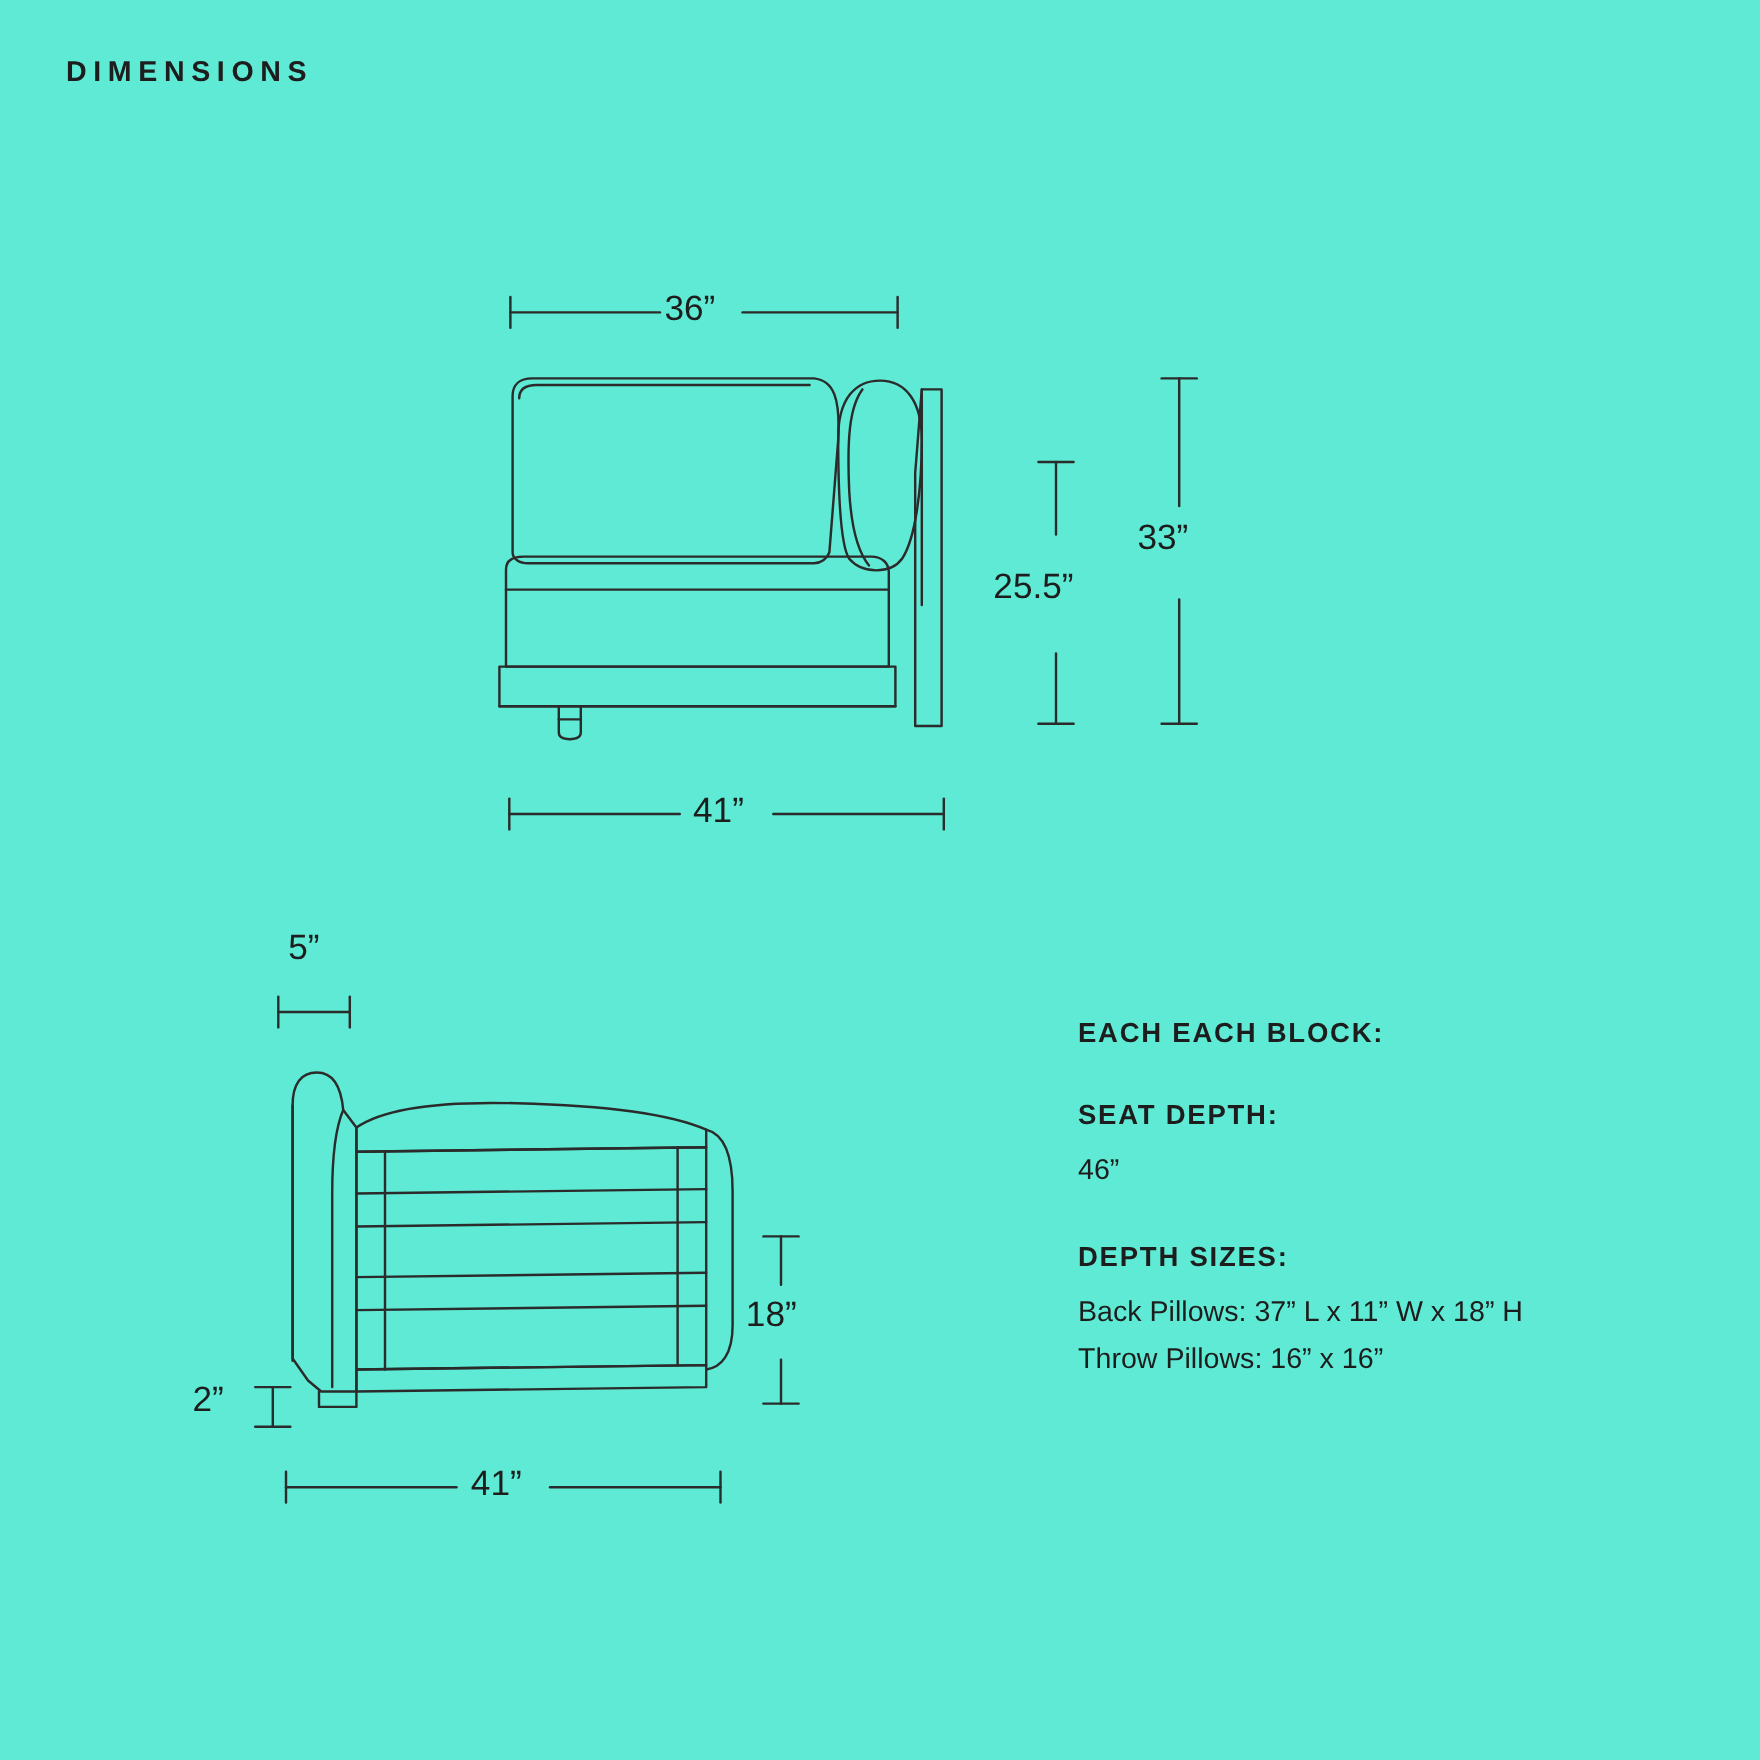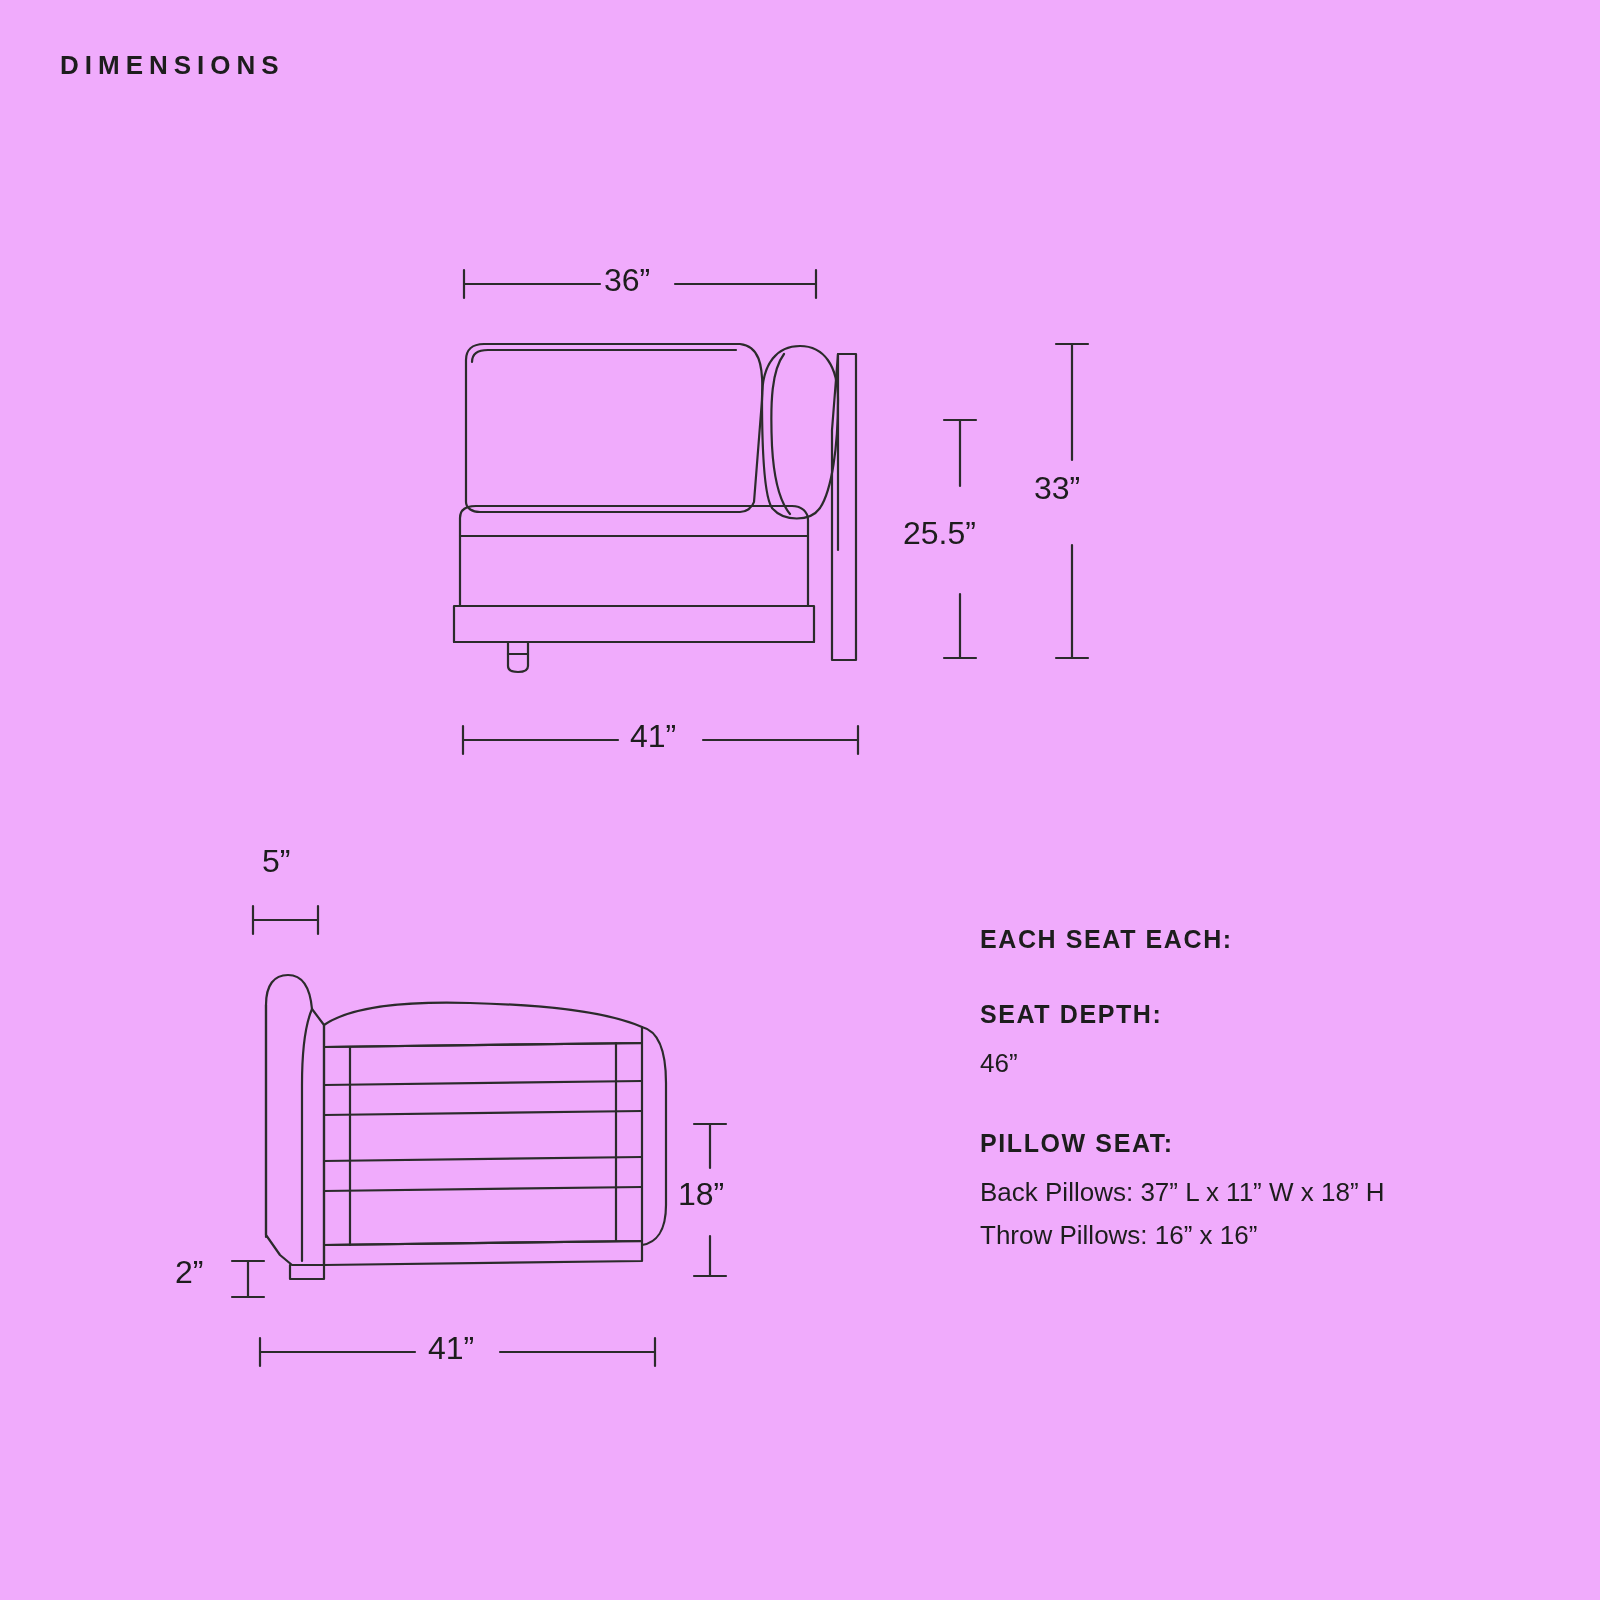--- a/index.html
+++ b/index.html
@@ -11,21 +11,21 @@
     width: 1600px;
     height: 1600px;
     position: relative;
     font-family: "Liberation Sans", sans-serif;
     color: #1d1d1d;
     overflow: hidden;
   }
   .page {
     position: absolute;
     inset: 0;
-    background: #f0abfc;
+    background: #5eead4;
   }
   .title {
     position: absolute;
     left: 60px;
     top: 50px;
     font-size: 26px;
     font-weight: bold;
     letter-spacing: 6px;
     color: #1d1d1d;
   }
@@ -224,29 +224,29 @@
         <line x1="5" y1="22" x2="160" y2="22"></line>
         <line x1="245" y1="22" x2="400" y2="22"></line>
       </g>
     </svg>
   </div>
   <div class="dim" style="left:428px; top:1330px;">41”</div>
 
   <div class="specs">
 
     <div class="spec-group">
-      <div class="spec-head">EACH SEAT EACH:</div>
+      <div class="spec-head">EACH EACH BLOCK:</div>
     </div>
 
     <div class="spec-group">
       <div class="spec-head">SEAT DEPTH:</div>
       <div class="spec-line">46”</div>
     </div>
 
     <div class="spec-group">
-      <div class="spec-head">PILLOW SEAT:</div>
+      <div class="spec-head">DEPTH SIZES:</div>
       <div class="spec-line">Back Pillows: 37” L x 11” W x 18” H</div>
       <div class="spec-line">Throw Pillows: 16” x 16”</div>
     </div>
 
   </div>
 
 </div>
 
 </body></html>

